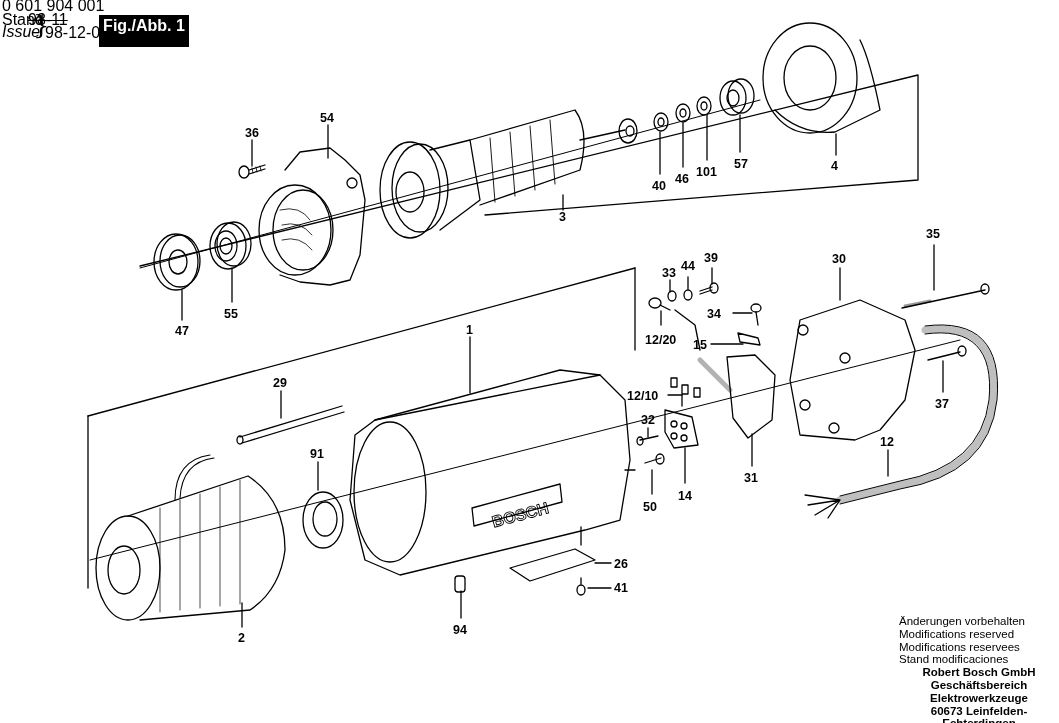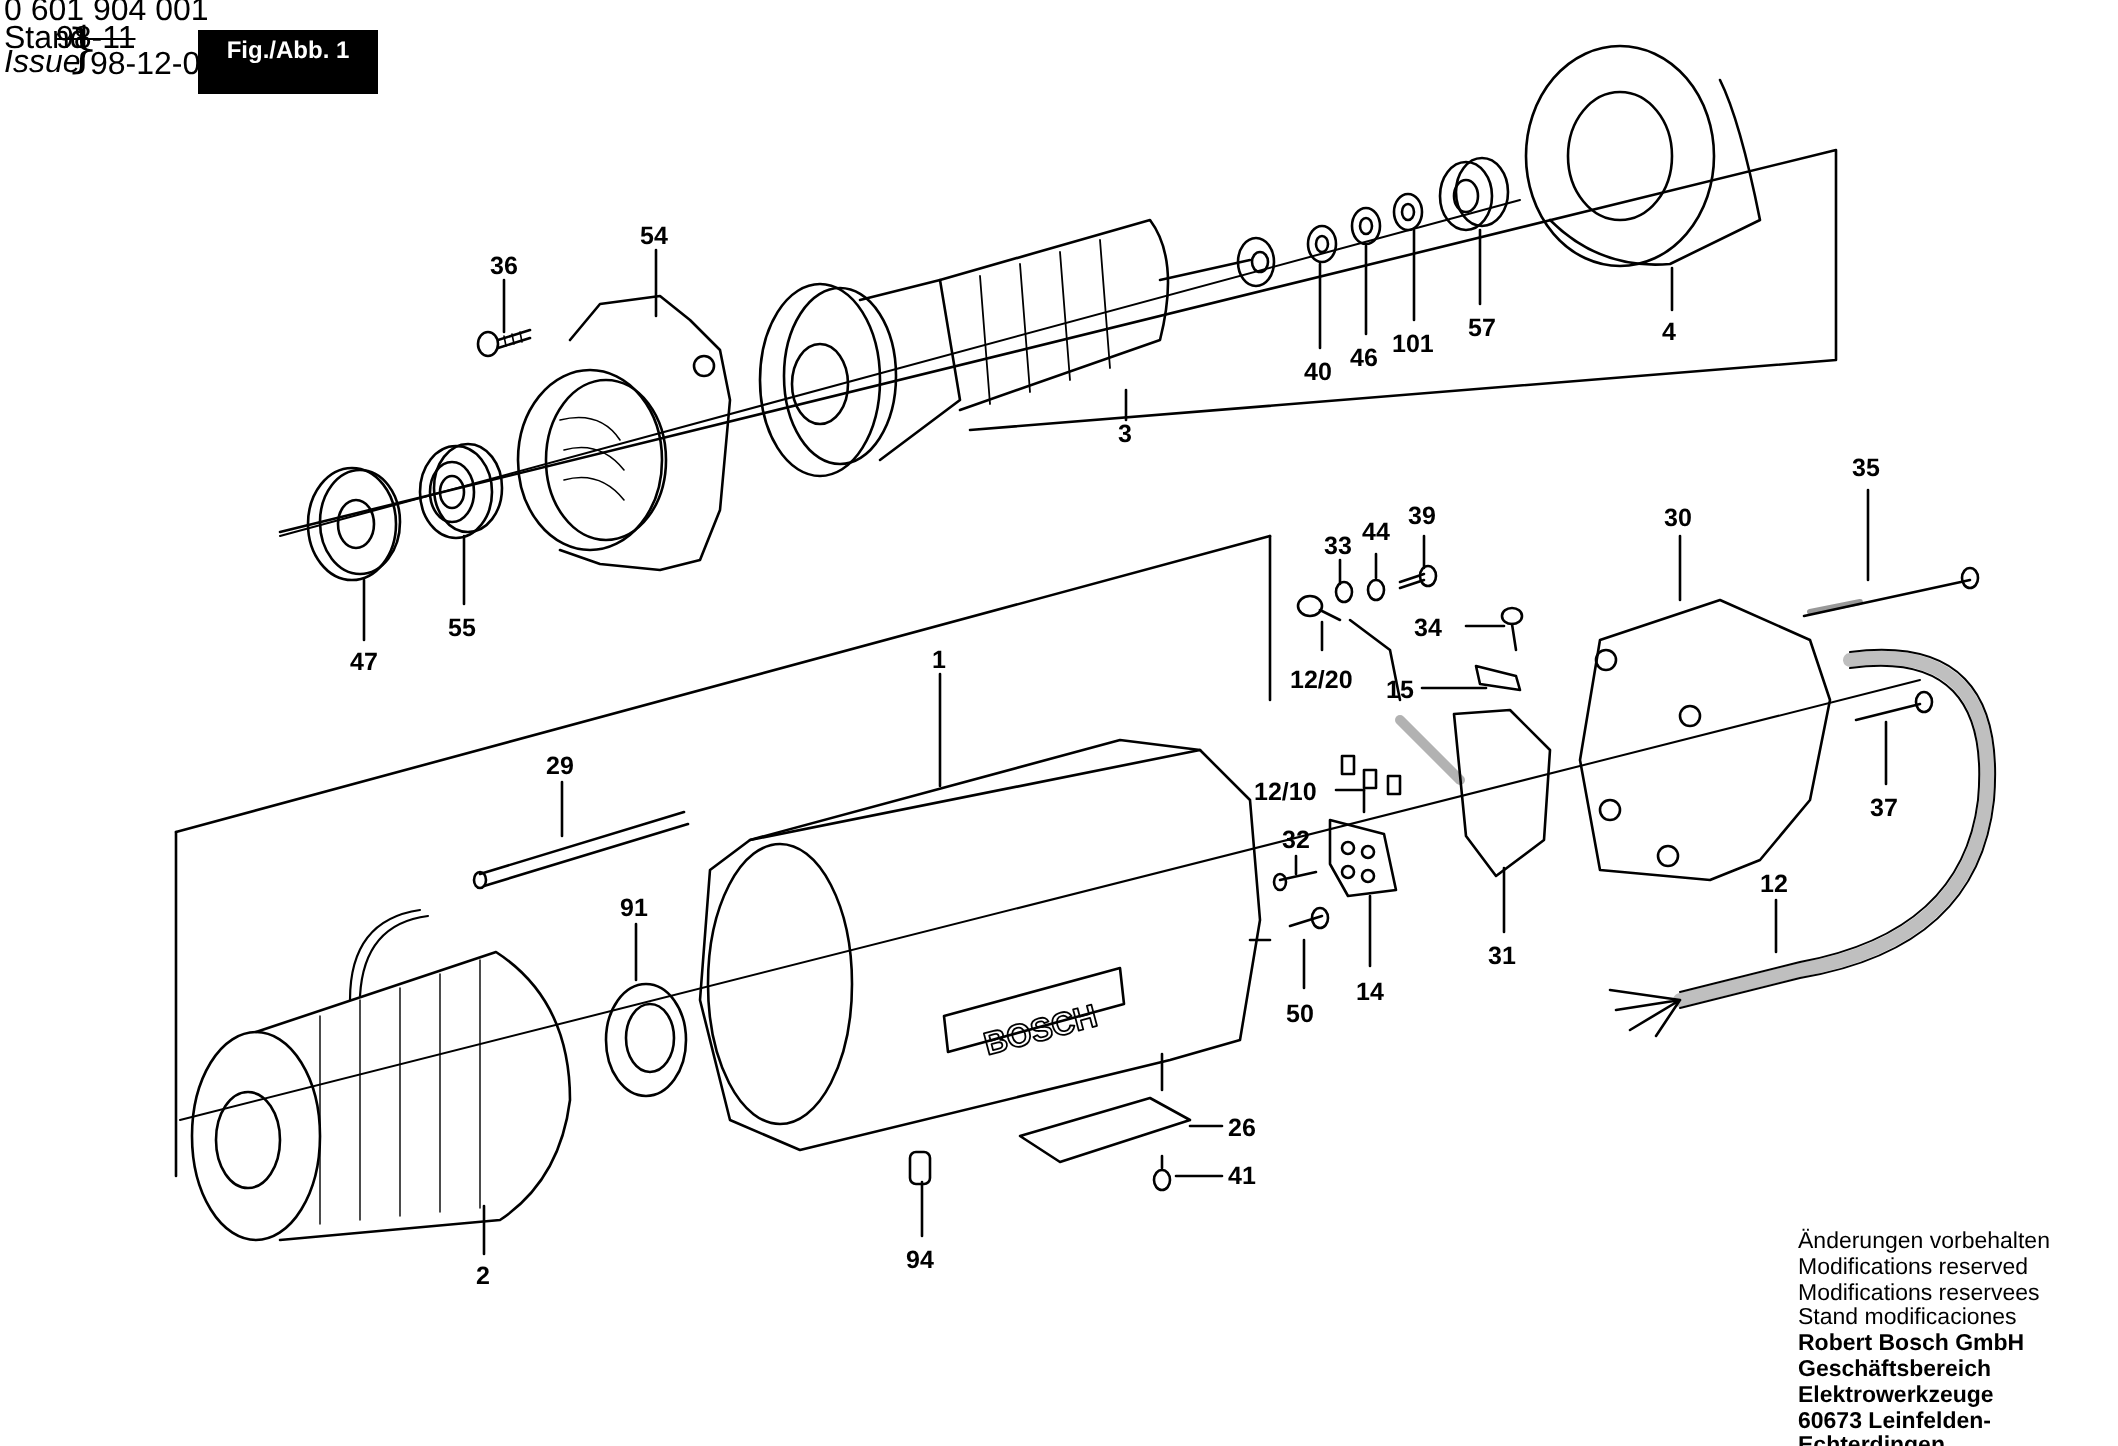--- a/index.html
+++ b/index.html
@@ -6,26 +6,26 @@
   body { width: 1059px; height: 723px; position: relative; overflow: hidden;
          font-family: "Liberation Sans", sans-serif; color: #000; }
   .hdr { position: absolute; font-size: 16px; line-height: 12px; }
   #docnum { left: 2px; top: 0px; }
   #stand { left: 2px; top: 14px; text-align: center; }
   #issue { left: 2px; top: 26px; font-style: italic; }
   .brace { position: absolute; left: 33px; top: 13px; font-size: 26px; line-height: 24px; font-family: "DejaVu Serif", serif; }
   #stand-val { left: 28px; top: 14px; text-decoration: line-through; }
   #issue-val { left: 45px; top: 27px; }
   #figbox { position: absolute; left: 99px; top: 15px; width: 90px; height: 32px;
-            background: #000; color: #fff; font-weight: bold; font-size: 12px;
+            background: #000; color: #fff; font-weight: bold; font-size: 16px;
             line-height: 21px; text-align: center; }
   svg#diagram { position: absolute; left: 0; top: 0; }
   .lbl { font-family: "Liberation Sans", sans-serif; font-size: 12.5px; font-weight: bold; }
   .footer { position: absolute; left: 851px; top: 615px; font-size: 11.5px; line-height: 12.8px; margin-left: 48px; }
-  .footer .b { font-weight: bold; }
+  .footer .b { font-weight: bold; text-align: center; }
 </style>
 </head>
 <body>
 
 <div class="hdr" id="docnum">0 601 904 001</div>
 <div class="hdr" id="stand">Stand</div>
 <div class="hdr" id="issue">Issue</div>
 <div class="brace">}</div>
 <div class="hdr" id="stand-val">98-11</div>
 <div class="hdr" id="issue-val">98-12-02</div>

